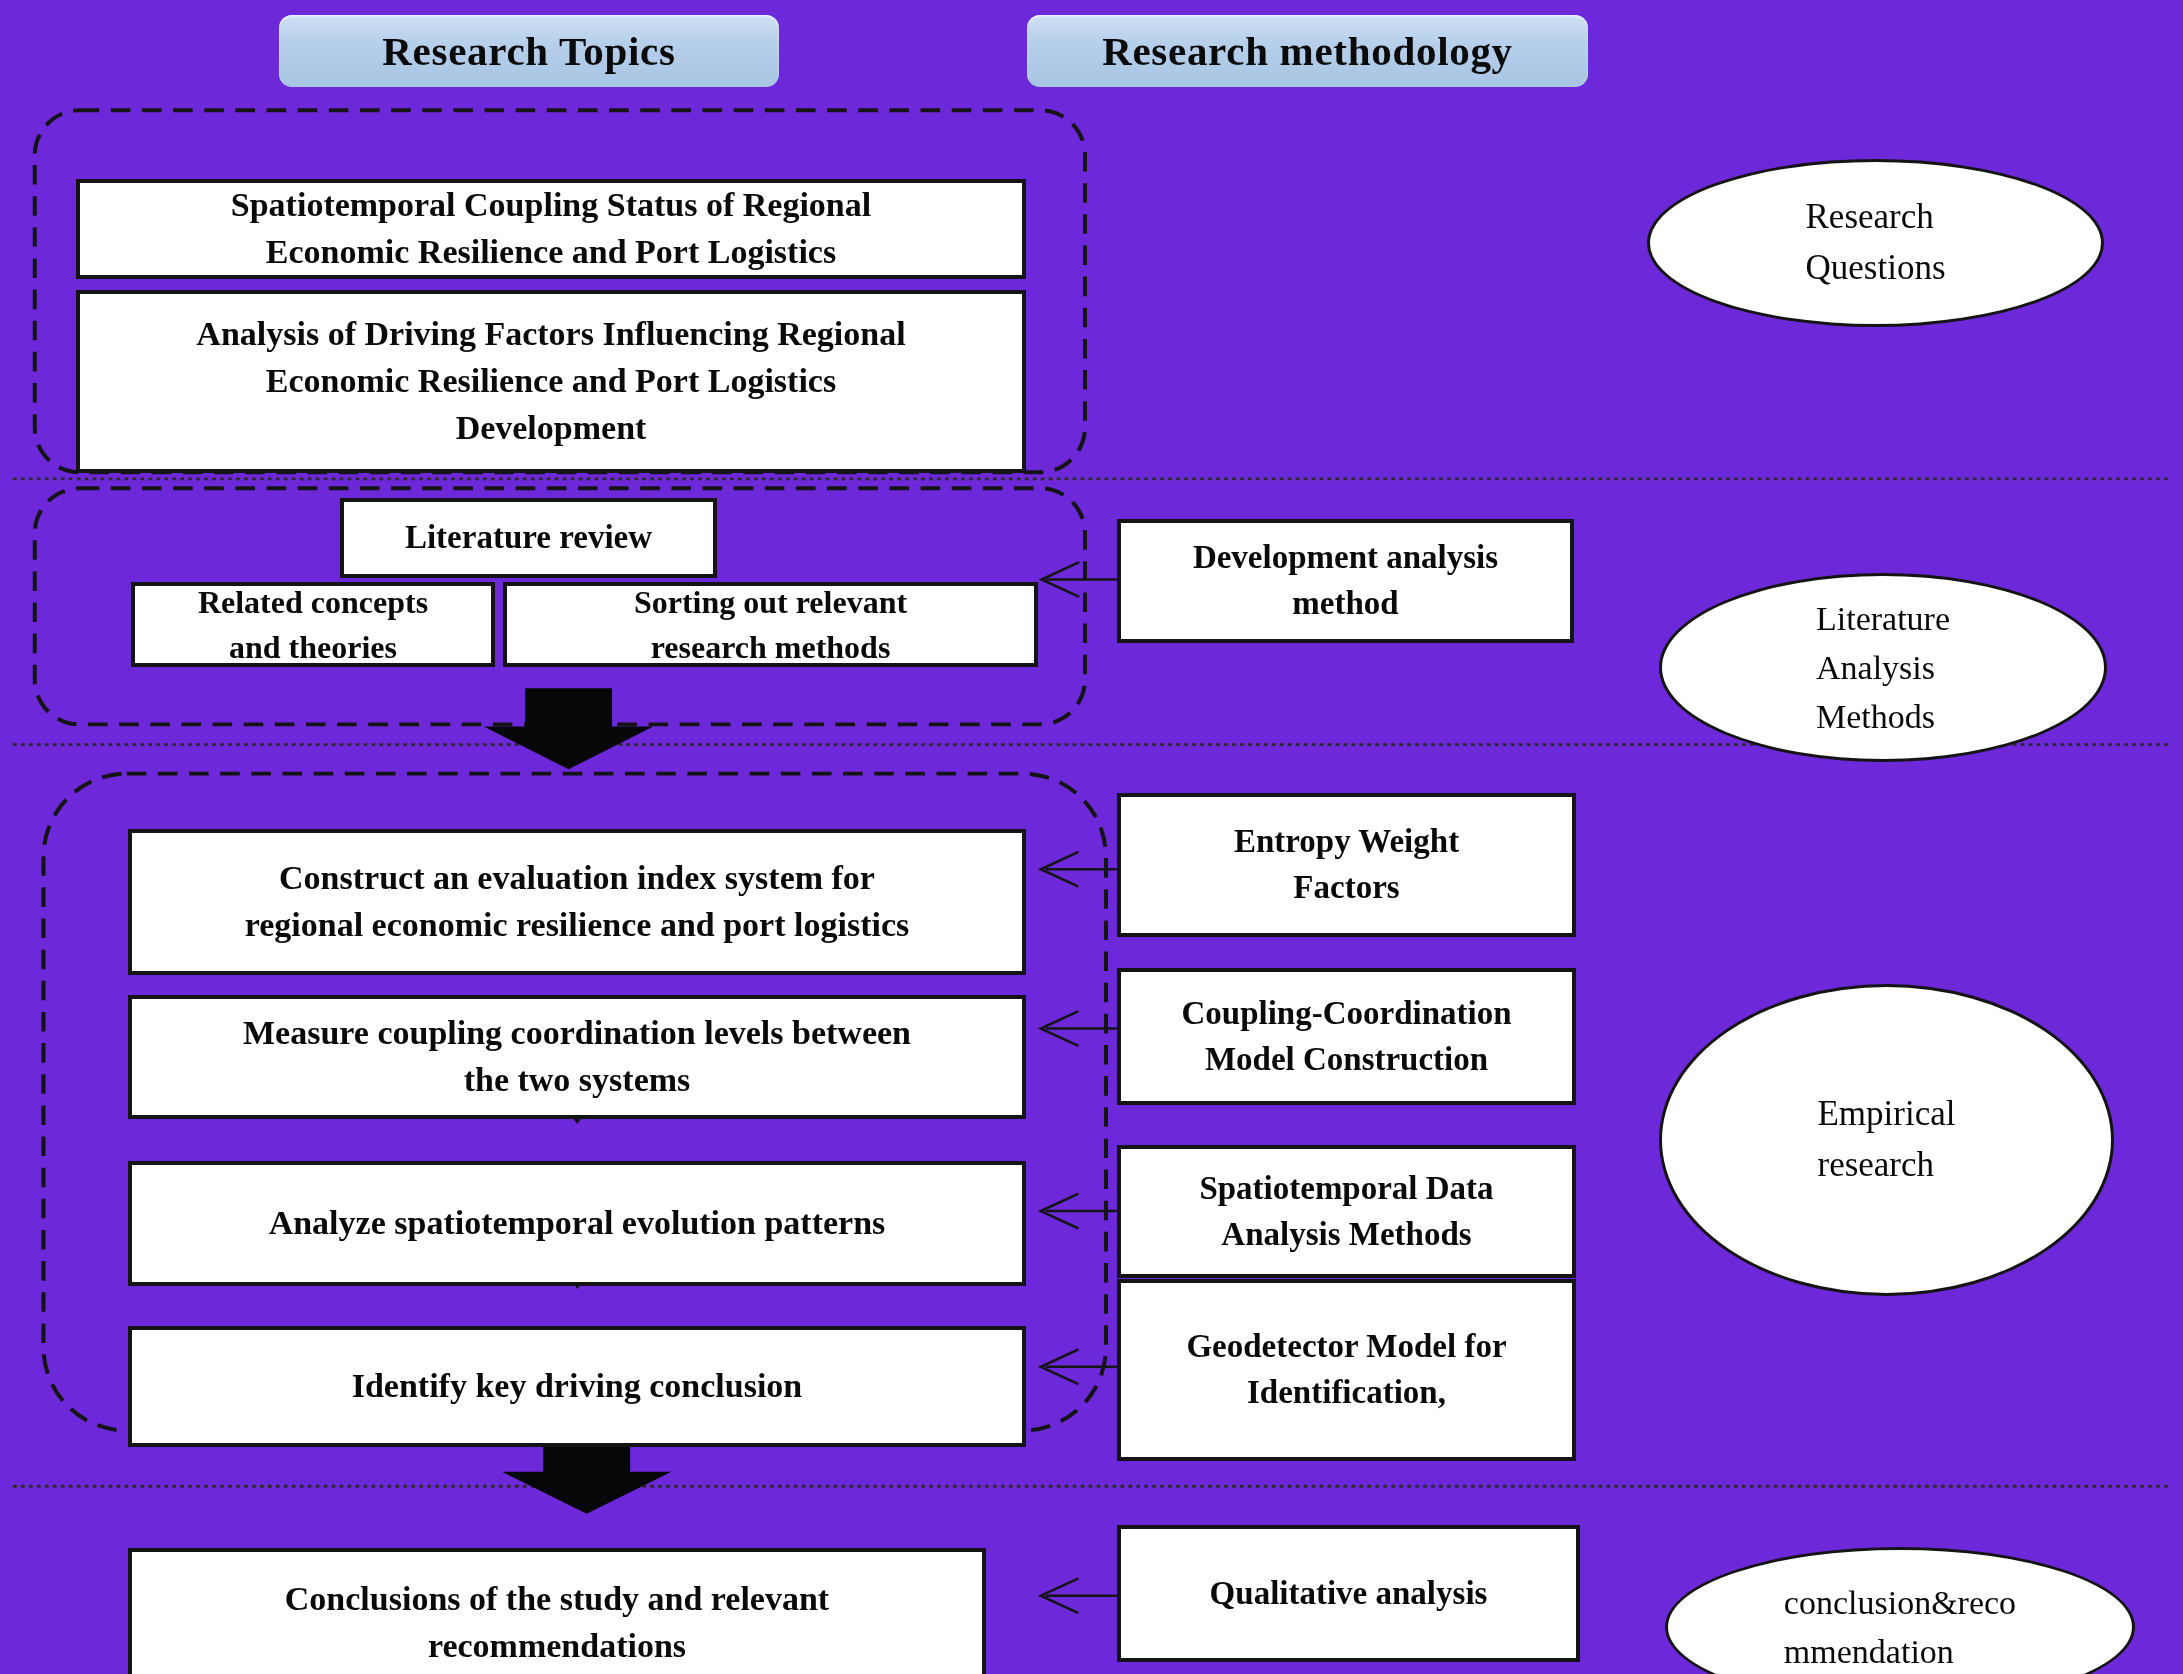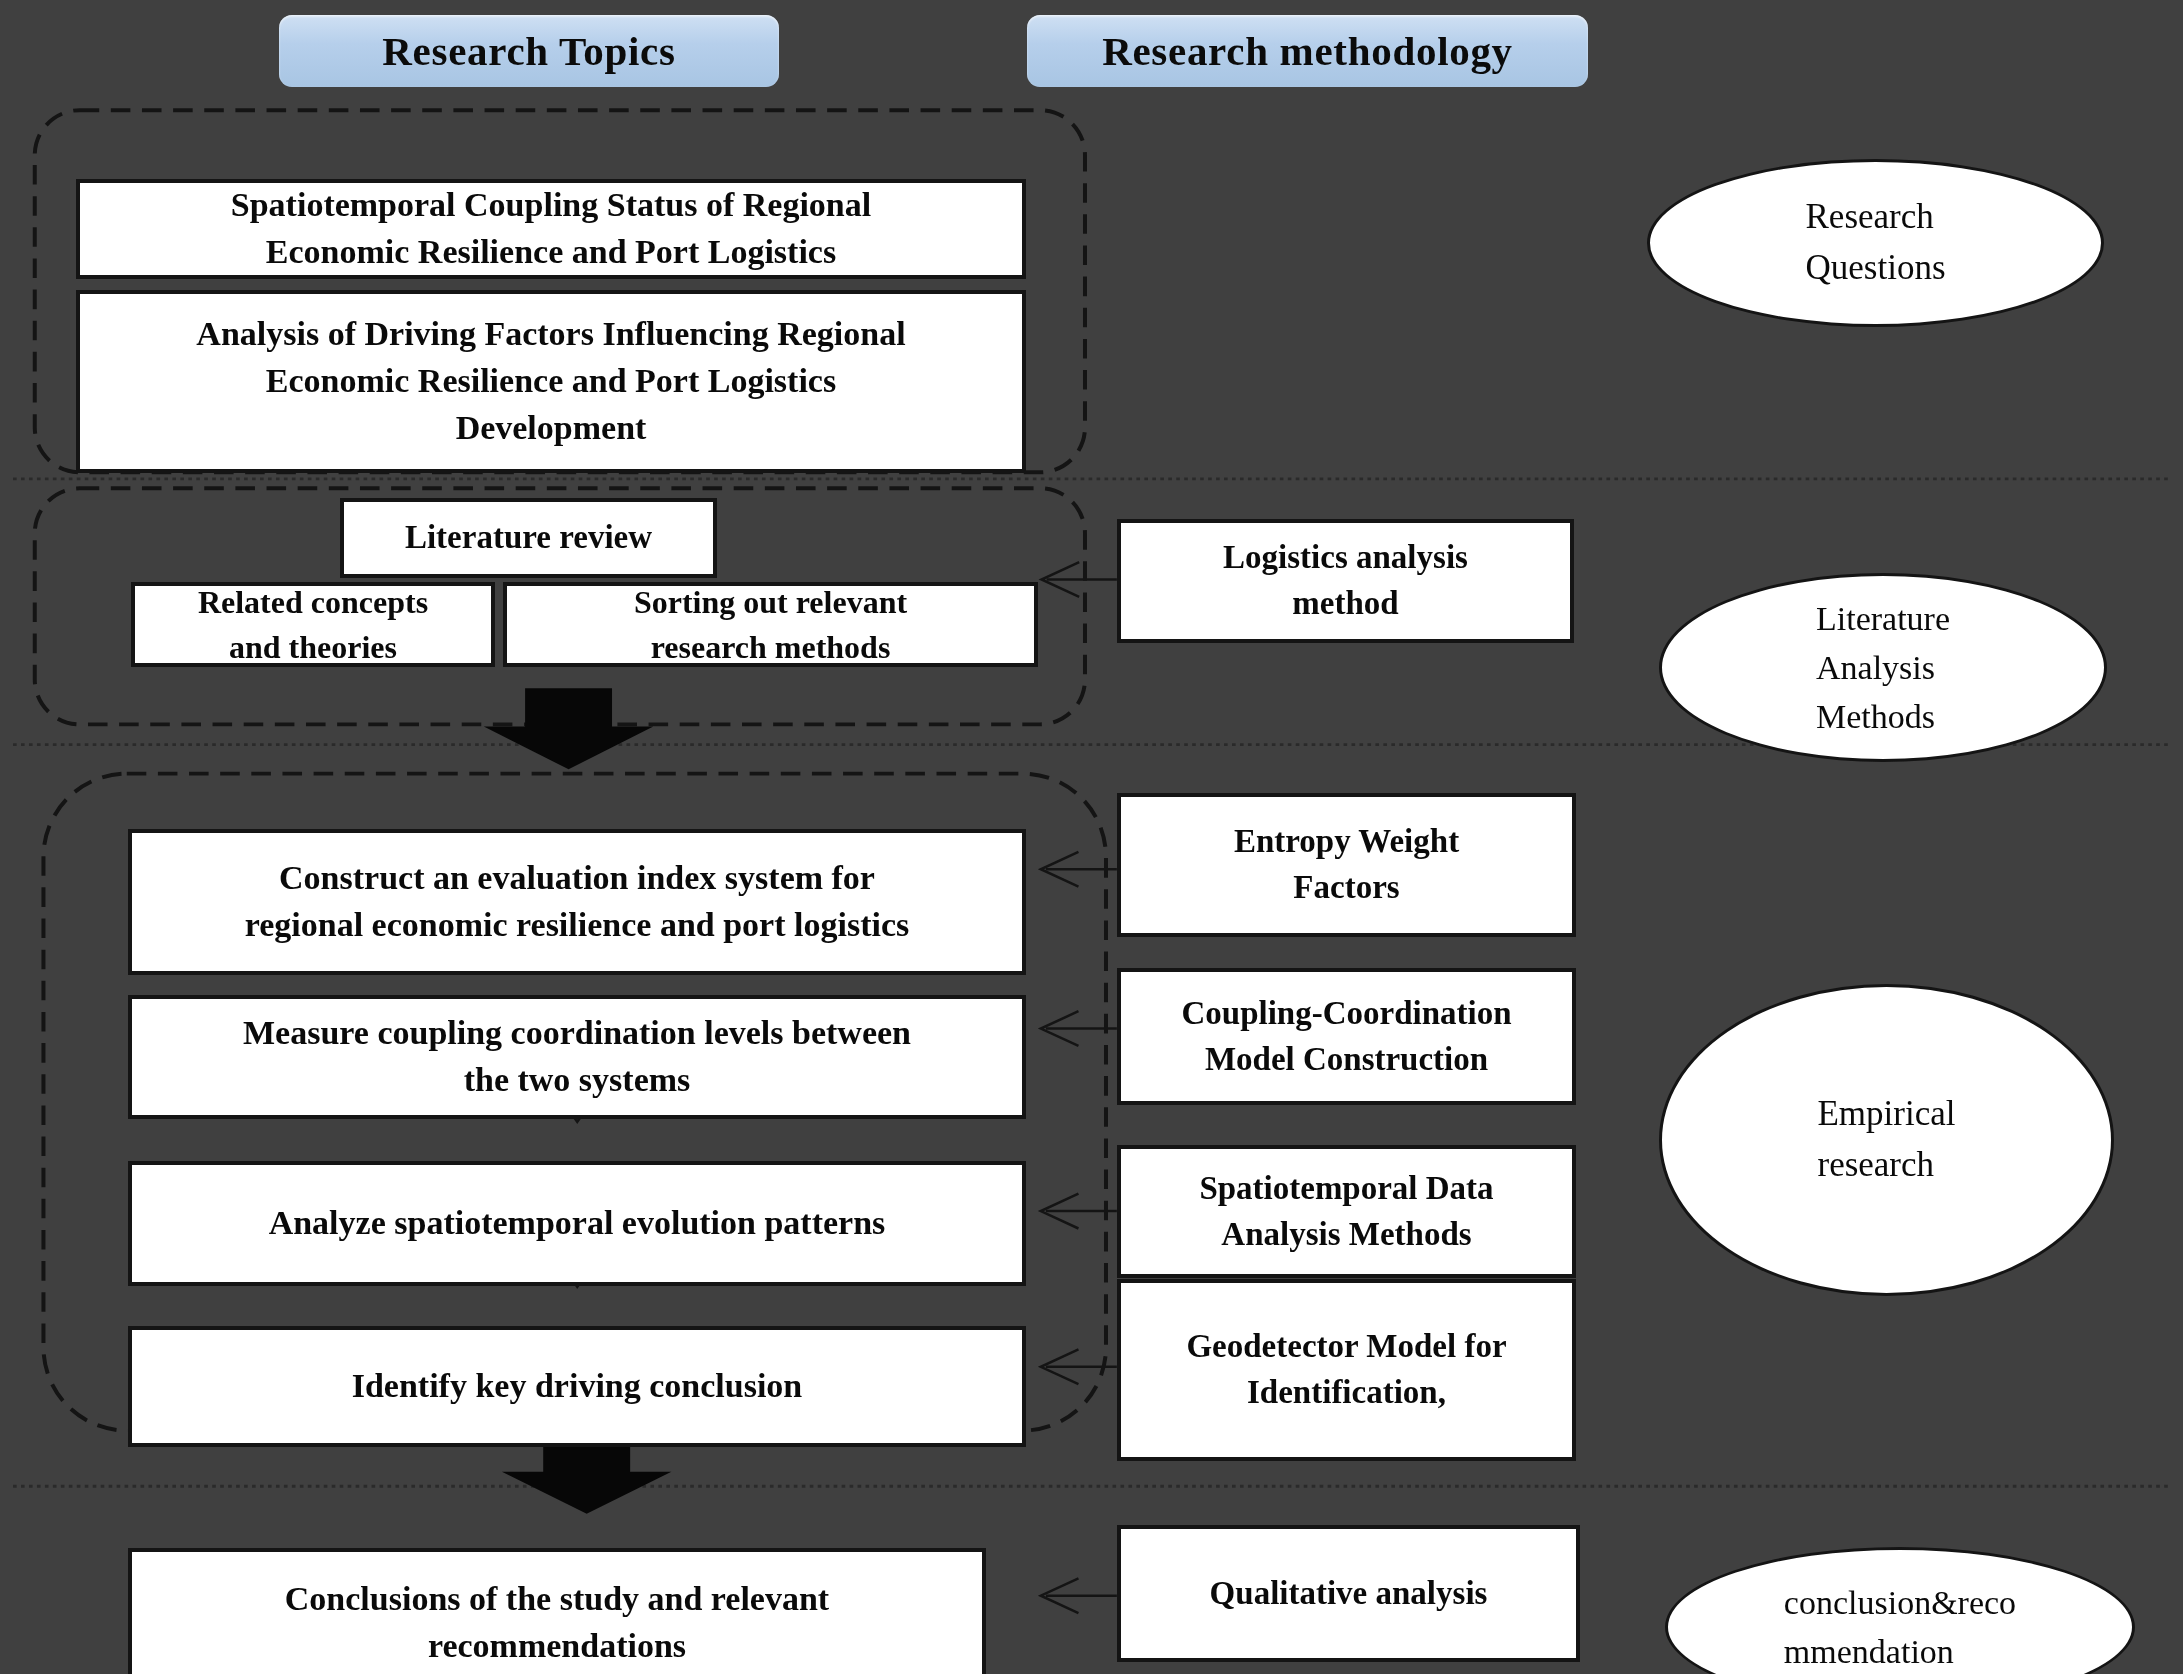--- a/index.html
+++ b/index.html
@@ -1,16 +1,16 @@
 <!DOCTYPE html>
 <html style="font-size:11.6px"><head>
 <meta charset="utf-8">
 <style>
   html,body{margin:0;padding:0;background:#ffffff;}
-  .page{position:relative;width:2183px;height:1674px;background:#404040;overflow:hidden;
+  .page{position:relative;width:2183px;height:1674px;background:#6d28d9;overflow:hidden;
         font-family:"Liberation Serif","DejaVu Serif",serif;color:#0a0a0a;}
   svg.lines{position:absolute;left:0;top:0;}
   .hdr{position:absolute;display:flex;align-items:center;justify-content:center;
        font-size:41px;font-weight:700;letter-spacing:0.7px;color:#0b0b0b;
        background:linear-gradient(180deg,#cfe0f3 0%,#b6cfeb 40%,#a8c5e3 100%);
        border-radius:13px;box-shadow:inset 0 1.4px 2.2px rgba(255,255,255,.65);}
   .box{position:absolute;background:#ffffff;border:4.3px solid #141414;
        display:flex;align-items:center;justify-content:center;text-align:center;
        font-weight:700;white-space:pre-line;line-height:1.38;}
   .ellipse{position:absolute;background:#ffffff;border:3.6px solid #141414;border-radius:50%;
@@ -80,21 +80,21 @@
 Economic Resilience and Port Logistics
 Development</div>
   <div class="ellipse f48" style="left:1647px;top:159px;width:451px;height:162px">Research
 Questions</div>
 
   <div class="box f46" style="left:340px;top:498px;width:369px;height:72px">Literature review</div>
   <div class="box f44" style="left:131px;top:582px;width:356px;height:77px">Related concepts
 and theories</div>
   <div class="box f44" style="left:503px;top:582px;width:527px;height:77px">Sorting out relevant
 research methods</div>
-  <div class="box f46" style="left:1117px;top:519px;width:449px;height:116px">Logistics analysis
+  <div class="box f46" style="left:1117px;top:519px;width:449px;height:116px">Development analysis
 method</div>
   <div class="ellipse f47" style="left:1659px;top:536px;width:442px;height:183px">Literature
 Analysis
 Methods</div>
 
   <div class="box f47" style="left:128px;top:792px;width:890px;height:138px">Construct an evaluation index system for
 regional economic resilience and port logistics</div>
   <div class="box f47" style="left:128px;top:958px;width:890px;height:116px">Measure coupling coordination levels between
 the two systems</div>
   <div class="box f47" style="left:128px;top:1124px;width:890px;height:117px">Analyze spatiotemporal evolution patterns</div>

